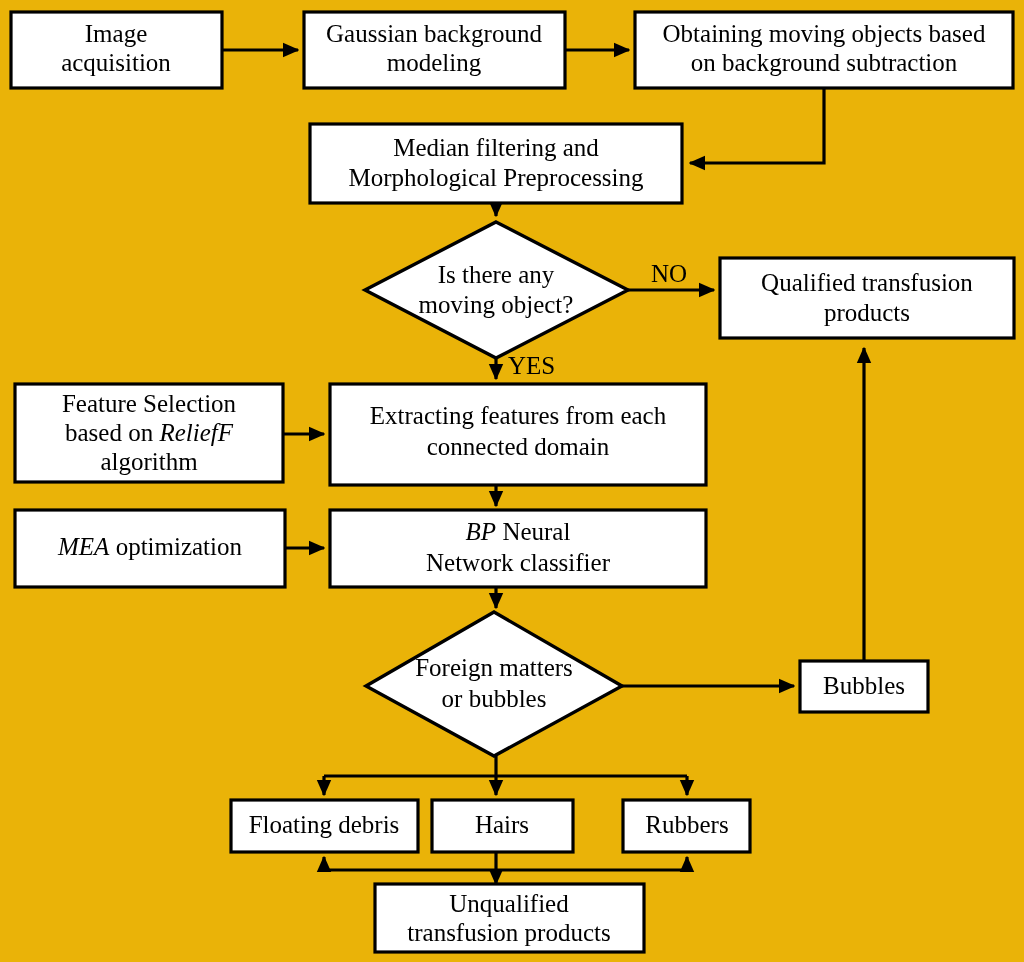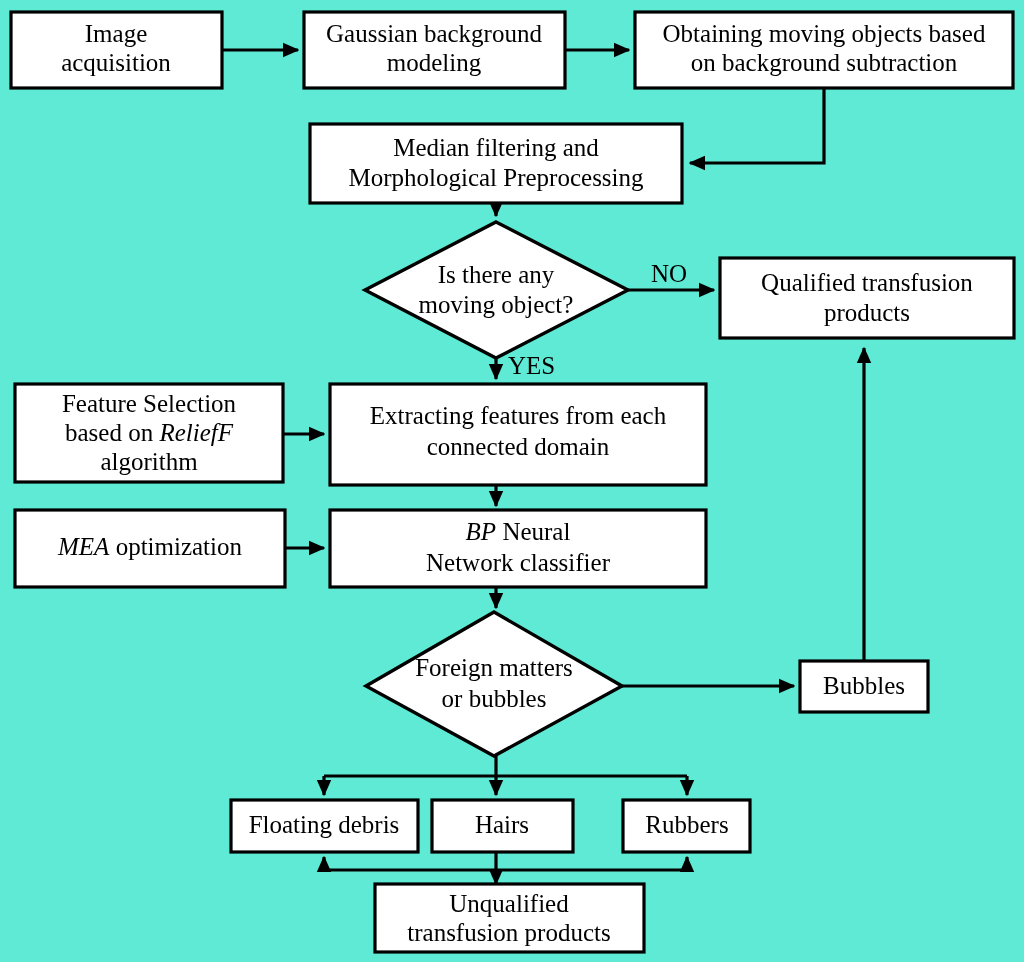--- a/index.html
+++ b/index.html
@@ -7,21 +7,21 @@
     padding: 0;
     background: #ffffff;
   }
   body {
     font-family: "Liberation Serif", "DejaVu Serif", serif;
   }
   #flowchart-root {
     position: relative;
     width: 1024px;
     height: 962px;
-    background: #5eead4;
+    background: #eab308;
     overflow: hidden;
   }
   svg.fc {
     position: absolute;
     top: 0;
     left: 0;
     width: 1024px;
     height: 962px;
   }
   .node-rect {

